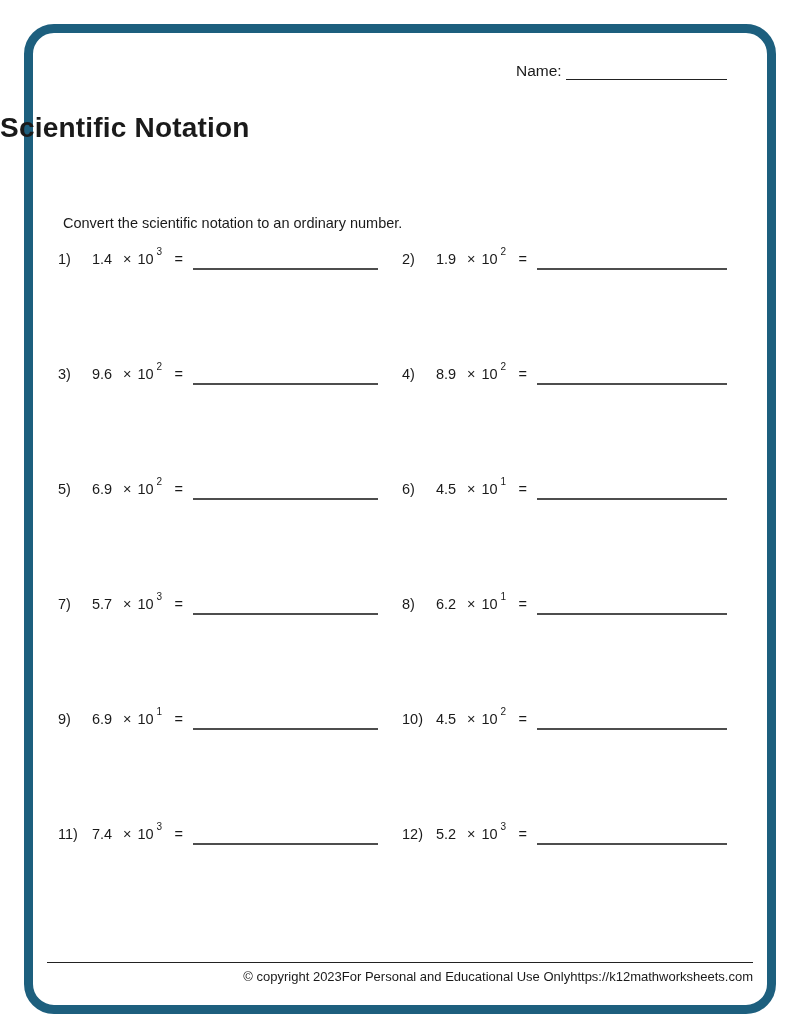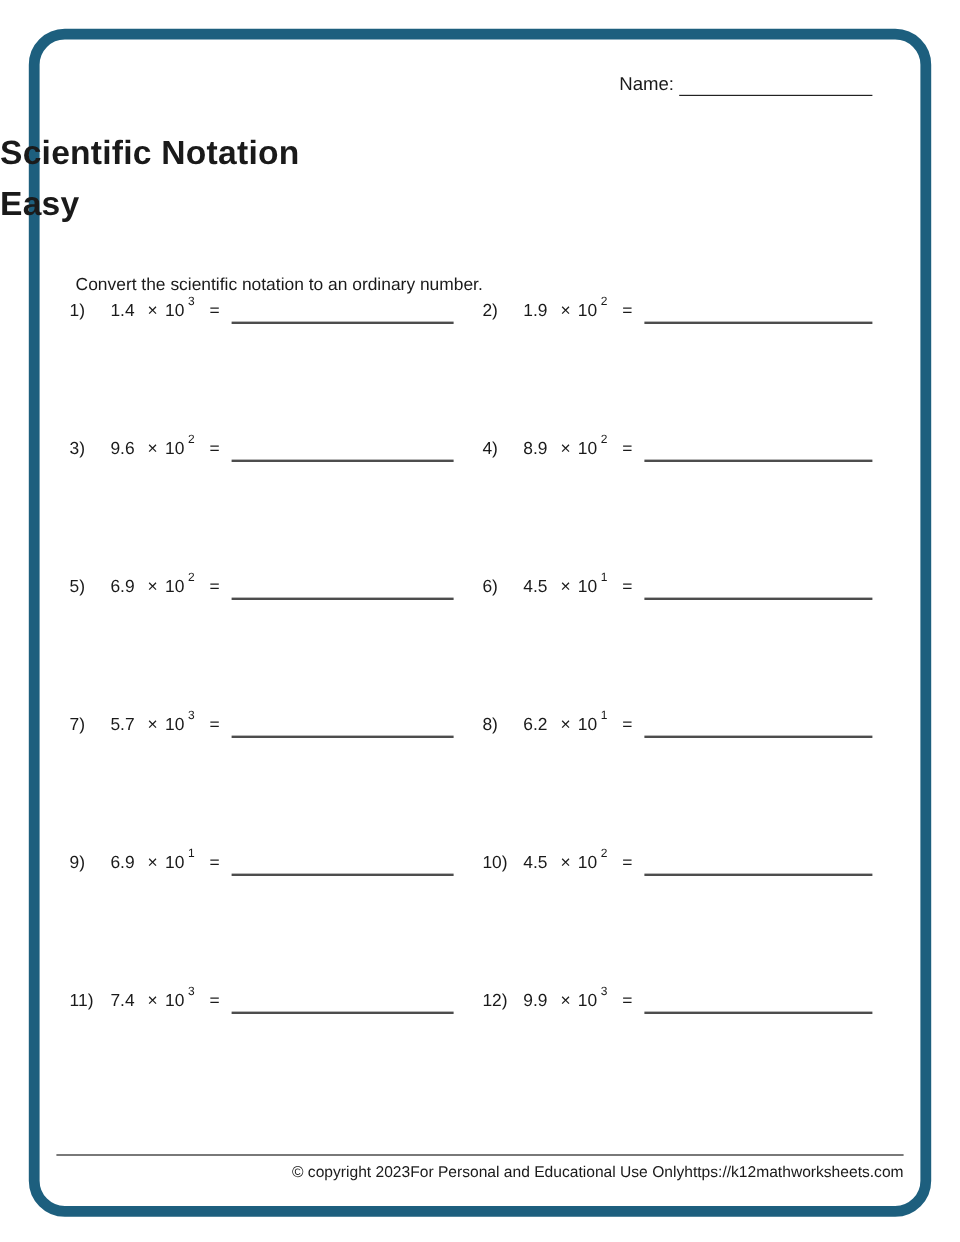--- a/index.html
+++ b/index.html
@@ -23,21 +23,21 @@
     font-size:15.5px;
   }
   .name-line{
     width:161px;height:20px;border-bottom:1.6px solid var(--ruleline);margin-left:4px;
   }
   .title-block{
     position:absolute;left:0;top:107px;width:800px;text-align:left;
     font-weight:bold;font-size:28px;line-height:42px;letter-spacing:0.2px;
   }
   .instruction{
-    position:absolute;left:63px;top:230px;font-size:14.5px;
+    position:absolute;left:63px;top:215px;font-size:14.5px;
   }
   .problems{
     position:absolute;left:58px;top:251px;width:686px;
     display:grid;grid-template-columns:344px 342px;grid-auto-rows:115px;
   }
   .prob{display:flex;align-items:flex-start;font-size:14.5px;}
   .pnum{width:34px;flex:0 0 auto;}
   .coef{width:31px;flex:0 0 auto;}
   .times{margin-right:6px;flex:0 0 auto;}
   .base{flex:0 0 auto;}
@@ -60,21 +60,20 @@
 
 <div class="page-frame"></div>
 
 <div class="name-row">
   <span>Name:</span>
   <span class="name-line"></span>
 </div>
 
 <div class="title-block">
   <div>Scientific Notation</div>
-  <div>Easy</div>
 </div>
 
 <div class="instruction">Convert the scientific notation to an ordinary number.</div>
 
 <div class="problems">
 
   <div class="prob">
     <span class="pnum">1)</span>
     <span class="coef">1.4</span>
     <span class="times">×</span>
@@ -179,21 +178,21 @@
     <span class="coef">7.4</span>
     <span class="times">×</span>
     <span class="base">10</span>
     <span class="exp">3</span>
     <span class="eq">=</span>
     <span class="ansline"></span>
   </div>
 
   <div class="prob right">
     <span class="pnum">12)</span>
-    <span class="coef">9.9</span>
+    <span class="coef">5.2</span>
     <span class="times">×</span>
     <span class="base">10</span>
     <span class="exp">3</span>
     <span class="eq">=</span>
     <span class="ansline"></span>
   </div>
 
 </div>
 
 <div class="footer">

